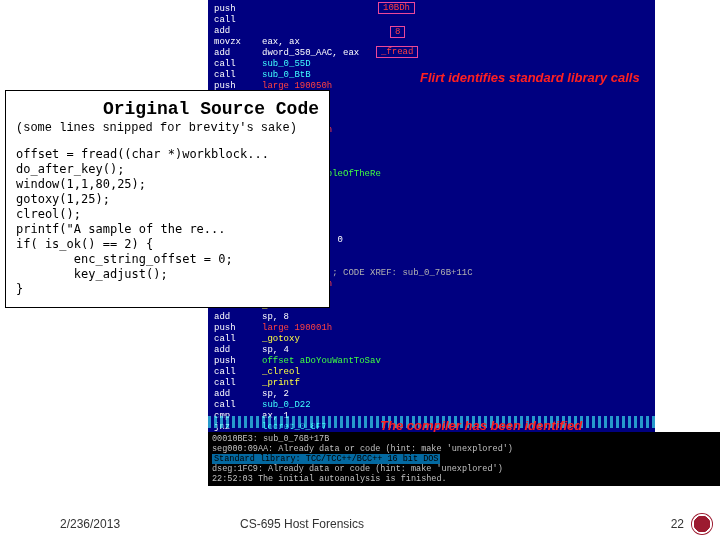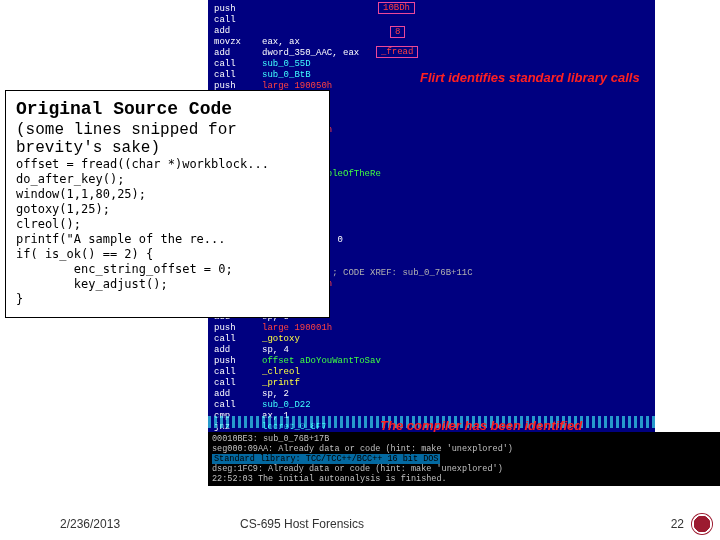--- a/index.html
+++ b/index.html
@@ -59,23 +59,25 @@
     background: #ffffff;
     border: 1.5px solid #000;
     padding: 8px 10px 10px 10px;
     font-family: "Courier New", monospace;
   }
   .code-box h2 {
     font-family: "Courier New", monospace;
     font-size: 18px;
     font-weight: bold;
     margin-bottom: 2px;
+    text-align: right;
   }
   .code-box .sub {
-    font-size: 16px;
+    font-size: 12px;
+    margin-bottom: 12px;
   }
   .code-box pre {
     font-size: 12px;
     line-height: 15px;
     white-space: pre;
   }
   .bottom-msgs {
     position: absolute;
     left: 208px;
     top: 432px;

